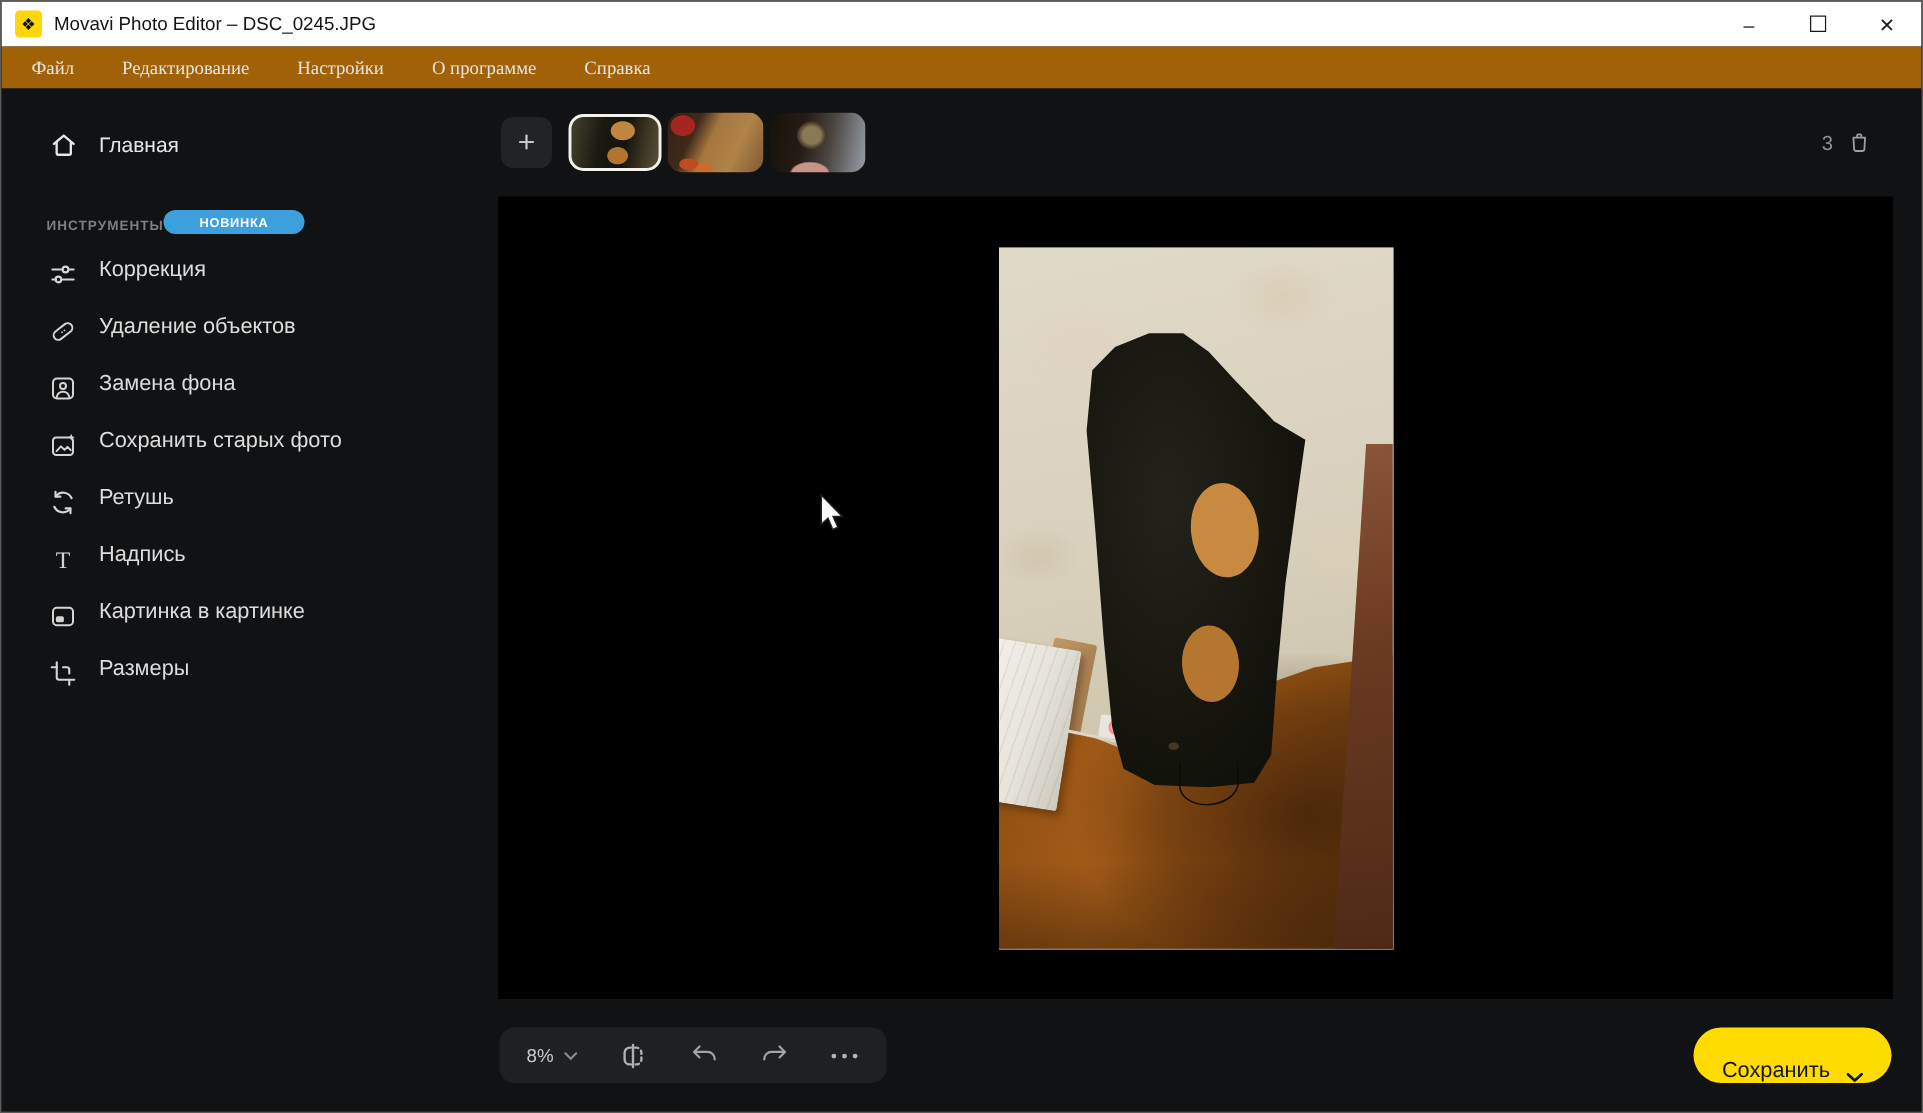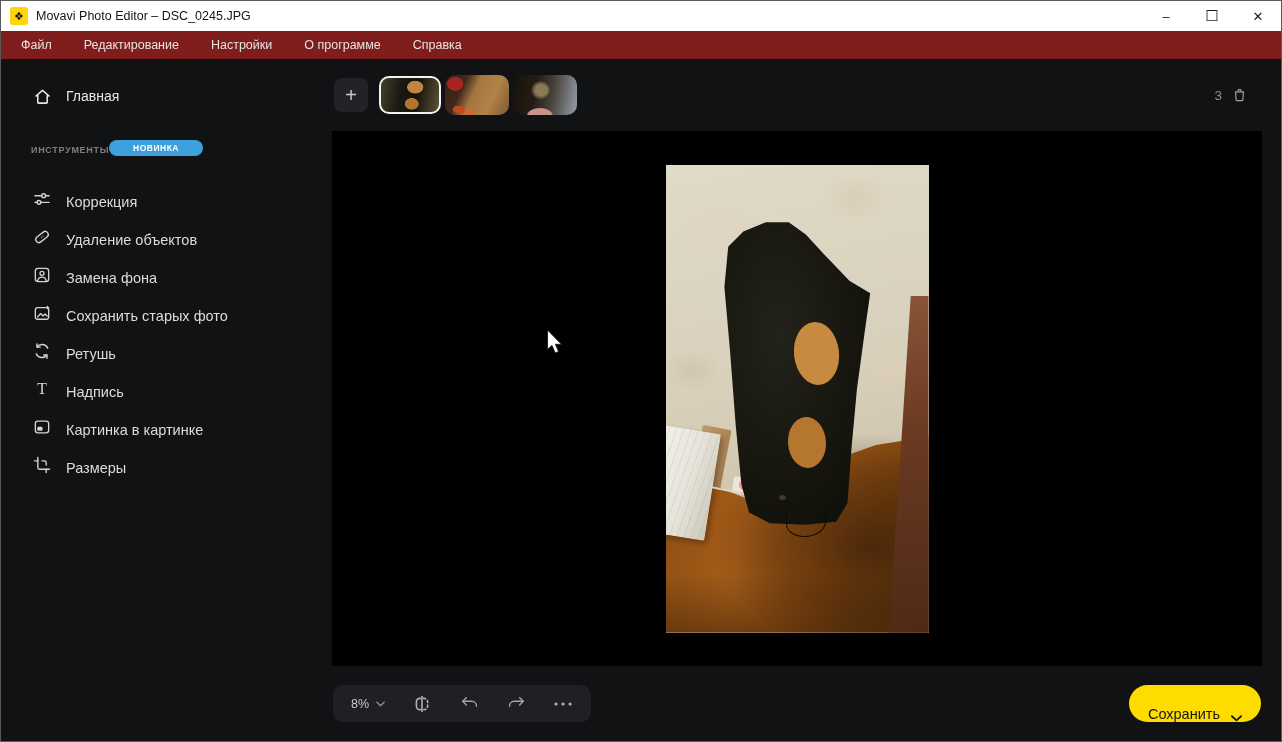--- a/index.html
+++ b/index.html
@@ -9,34 +9,34 @@
 
   
   .titlebar { height:30px; background:#ffffff; display:flex; align-items:center; padding-left:9px; }
   .app-icon { width:18px; height:18px; background:#ffd60a; border-radius:3px; display:flex; align-items:center; justify-content:center; font-size:11px; color:#111; }
   .title { margin-left:8px; font-size:12.5px; color:#141414; }
   .win-controls { margin-left:auto; display:flex; height:100%; }
   .win-btn { width:46px; height:100%; display:flex; align-items:center; justify-content:center; font-size:13px; color:#1a1a1a; cursor:default; }
   .win-btn.max { font-size:15px; }
 
   
-  .menubar { height:28px; background:#7f1d1d; display:flex; align-items:center; padding-left:4px; }
+  .menubar { height:28px; background:#a16207; display:flex; align-items:center; padding-left:4px;font-family:Liberation Serif, serif; }
   .menu-item { padding:0 16px; font-size:12.5px; color:#e4e4e4; line-height:28px; }
 
   
   .app-body { display:flex; height:682px; }
 
   
   .sidebar { position:relative; width:331px; background:#111214; padding-top:18px; flex:none; }
   .side-row { height:38px; display:flex; align-items:center; padding-left:30px; gap:13px; color:#e6e6e6; font-size:14px; }
   .side-row .icon, .tool-item .icon { width:22px; height:22px; display:flex; align-items:center; justify-content:center; flex:none; }
   .section-label { margin:30px 0 0 30px; font-size:9px; font-weight:bold; letter-spacing:.7px; color:#7f7f7f; }
   .new-badge { position:absolute; left:108px; top:81px; background:#3da0dc; color:#fff; font-size:8.5px; font-weight:bold; letter-spacing:.5px; padding:3px 24px; border-radius:9px; }
   .tools { margin-top:17px; }
-  .tool-item { height:38px; display:flex; align-items:flex-end; padding-left:30px; gap:13px; color:#dcdcdc; font-size:14.5px; }
+  .tool-item { height:38px; display:flex; align-items:flex-start; padding-left:30px; gap:13px; color:#dcdcdc; font-size:14.5px; }
 
   
   .main { display:flex; flex-direction:column; width:951px; background:#111214; }
   .thumb-strip { height:72px; display:flex; align-items:center; padding-left:2px; position:relative; flex:none; }
   .add-btn { width:34px; height:34px; border-radius:8px; background:#222326; color:#c9c9c9; font-size:20px; display:flex; align-items:center; justify-content:center; }
   .thumbs { display:flex; gap:4px; margin-left:11px; align-items:center; }
   .thumb { width:64px; height:40px; border-radius:10px; }
   .thumb.selected { width:62px; height:38px; border:2px solid #f3f2ec; }
   .thumb1 { background:
      radial-gradient(14px 11px at 59% 27%, #c08540 0 55%, rgba(0,0,0,0) 60%),

